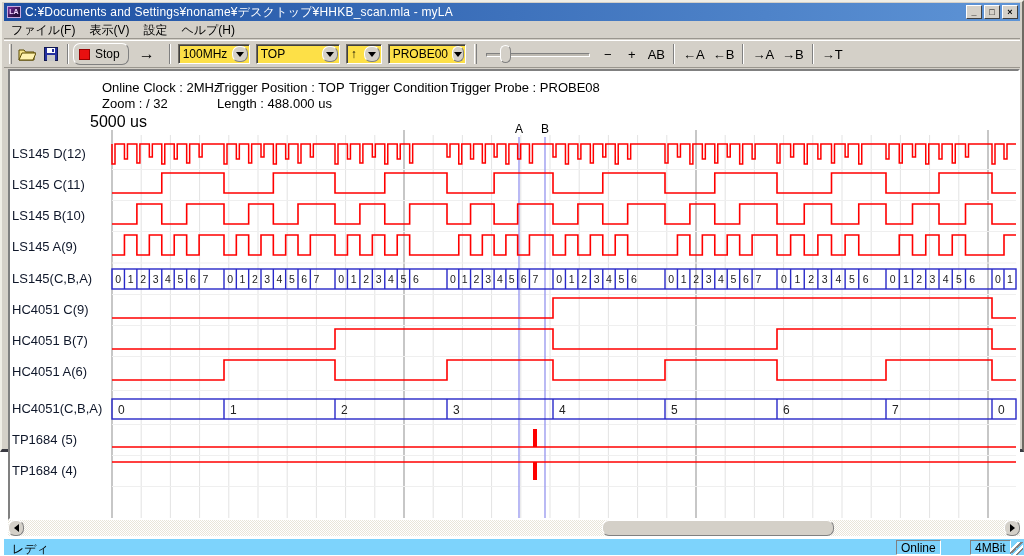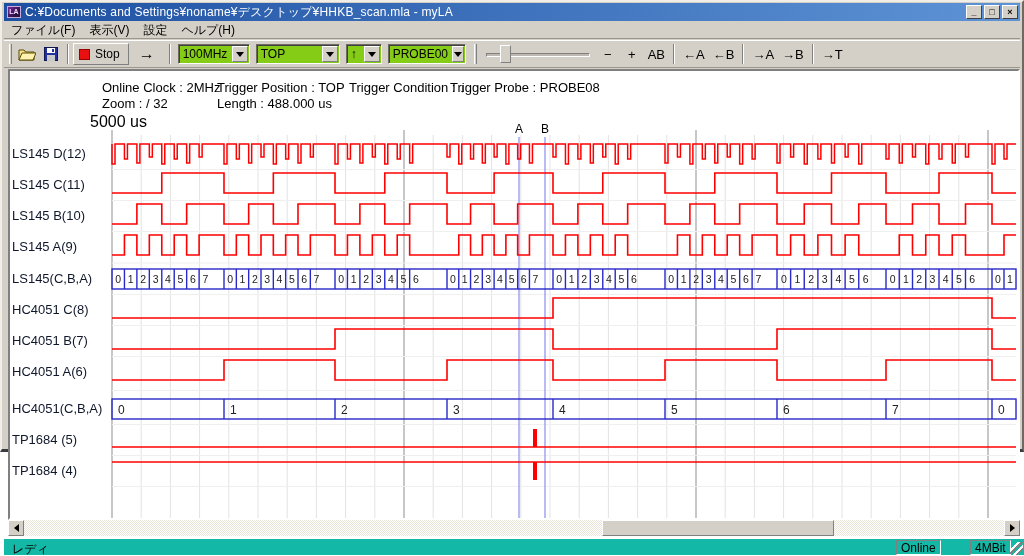--- a/index.html
+++ b/index.html
@@ -33,26 +33,26 @@
   
   #toolbar { position:absolute; left:2px; top:38px; width:1016px; height:28px;
     background:#D4D0C8; border-top:1px solid #fff; border-bottom:1px solid #9a968e;
     display:flex; align-items:center; font-size:12px; }
   .t-sep { width:2px; height:20px; margin:0 4px;
     border-left:1px solid #808080; border-right:1px solid #fff; }
   .t-grip { width:3px; height:20px; margin:0 3px 0 5px;
     border-left:1px solid #fff; border-right:1px solid #808080; }
   .icon-btn { width:24px; height:22px; display:flex; align-items:center; justify-content:center; }
   .raised { border-top:1px solid #fff; border-left:1px solid #fff;
-    border-right:1px solid #808080; border-bottom:1px solid #808080; background:#D4D0C8; }
+    border-right:1px solid #808080; border-bottom:1px solid #808080; background:#D4D0C8;border-radius:7px; }
   #stop-btn { display:flex; align-items:center; height:22px; padding:0 8px 0 5px; gap:5px; }
   #stop-square { width:11px; height:11px; background:#E81010; border:1px solid #900; }
   .flat-btn { height:22px; min-width:24px; padding:0 4px; display:flex; align-items:center;
     justify-content:center; font-size:13px; color:#000; }
-  .combo { height:20px; background:#84cc16; display:flex; align-items:center;
+  .combo { height:20px; background:#fde047; display:flex; align-items:center;
     border-top:1px solid #6e6a63; border-left:1px solid #6e6a63;
     border-right:1px solid #fff; border-bottom:1px solid #fff;
     box-shadow:inset 1px 1px 0 #404040; margin:12px 3px; }
   .combo .val { padding:0 4px; font-size:12px; flex:1; white-space:nowrap; }
   .combo .drop { width:16px; height:16px; margin-right:1px; display:flex; align-items:center; justify-content:center; }
   .combo .drop:after { content:""; border:4px solid transparent; border-top:5px solid #000; margin-top:4px; }
   #zoom-slider { position:relative; width:104px; height:20px; margin:0 6px; }
   #slider-track { position:absolute; left:0; right:0; top:9px; height:4px;
     border:1px solid #808080; border-bottom-color:#fff; border-right-color:#fff; background:#bdb9b1; }
   #slider-thumb { position:absolute; left:14px; top:1px; width:11px; height:18px; }
@@ -68,21 +68,21 @@
     background:#F1EFE2; background-image:repeating-conic-gradient(#fff 0 25%, #E9E5D8 0 50%);
     background-size:2px 2px; }
   .sb-btn { position:absolute; top:0; width:16px; height:16px; display:flex;
     align-items:center; justify-content:center; }
   .sb-btn:after { content:""; border:4px solid transparent; }
   #sb-left { left:0; } #sb-left:after  { border-right:5px solid #000; margin-left:-4px; }
   #sb-right { right:0; } #sb-right:after { border-left:5px solid #000; margin-right:-4px; }
   #sb-thumb { position:absolute; left:594px; top:0; width:232px; height:16px; }
   
   #statusbar { position:absolute; left:2px; top:536px; width:1020px; height:17px;
-    background:#14b8a6; border-top:1px solid #fff; font-size:12px; color:#000; }
+    background:#7dd3fc; border-top:1px solid #fff; font-size:12px; color:#000; }
   #status-ready { position:absolute; left:8px; top:2px; }
   .status-panel { position:absolute; top:1px; height:15px; padding:0 4px; font-size:12px;
     border:1px solid; border-color:#808080 #fff #fff #808080; }
   #panel-online { left:892px; } #panel-membit { left:966px; }
   #resize-grip { position:absolute; right:1px; top:3px; width:13px; height:13px;
     background:linear-gradient(135deg, transparent 30%, #fff 30%, #fff 40%, #808080 40%, #808080 50%,
       transparent 50%, transparent 60%, #fff 60%, #fff 70%, #808080 70%, #808080 80%, transparent 80%); }
 </style>
 </head>
 <body>
@@ -170,21 +170,21 @@
     <div class="hdr" style="left:440px; top:9px;">Trigger Probe : PROBE08</div>
     <div class="hdr" style="left:92px; top:25px;">Zoom : /  32</div>
     <div class="hdr" style="left:207px; top:25px;">Length : 488.000 us</div>
     <div id="time-label">5000 us</div>
     <div id="sig-labels">
         <div class="sig-label" style="top: 75px;">LS145 D(12)</div>
         <div class="sig-label" style="top: 106px;">LS145 C(11)</div>
         <div class="sig-label" style="top: 137px;">LS145 B(10)</div>
         <div class="sig-label" style="top: 168px;">LS145 A(9)</div>
         <div class="sig-label" style="top: 200px;">LS145(C,B,A)</div>
-        <div class="sig-label" style="top: 231px;">HC4051 C(8)</div>
+        <div class="sig-label" style="top: 231px;">HC4051 C(9)</div>
         <div class="sig-label" style="top: 262px;">HC4051 B(7)</div>
         <div class="sig-label" style="top: 293px;">HC4051 A(6)</div>
         <div class="sig-label" style="top: 330px;">HC4051(C,B,A)</div>
         <div class="sig-label" style="top: 361px;">TP1684 (5)</div>
         <div class="sig-label" style="top: 392px;">TP1684 (4)</div>
       </div>
     <svg id="plot-svg" width="1008" height="447" viewBox="8 69 1008 447">
         <line x1="110" y1="128" x2="110" y2="517" stroke="#8F8F8F" stroke-width="1"></line>
         <line x1="139.2" y1="133" x2="139.2" y2="517" stroke="#E3E3E3" stroke-width="1"></line>
         <line x1="168.4" y1="133" x2="168.4" y2="517" stroke="#E3E3E3" stroke-width="1"></line>

